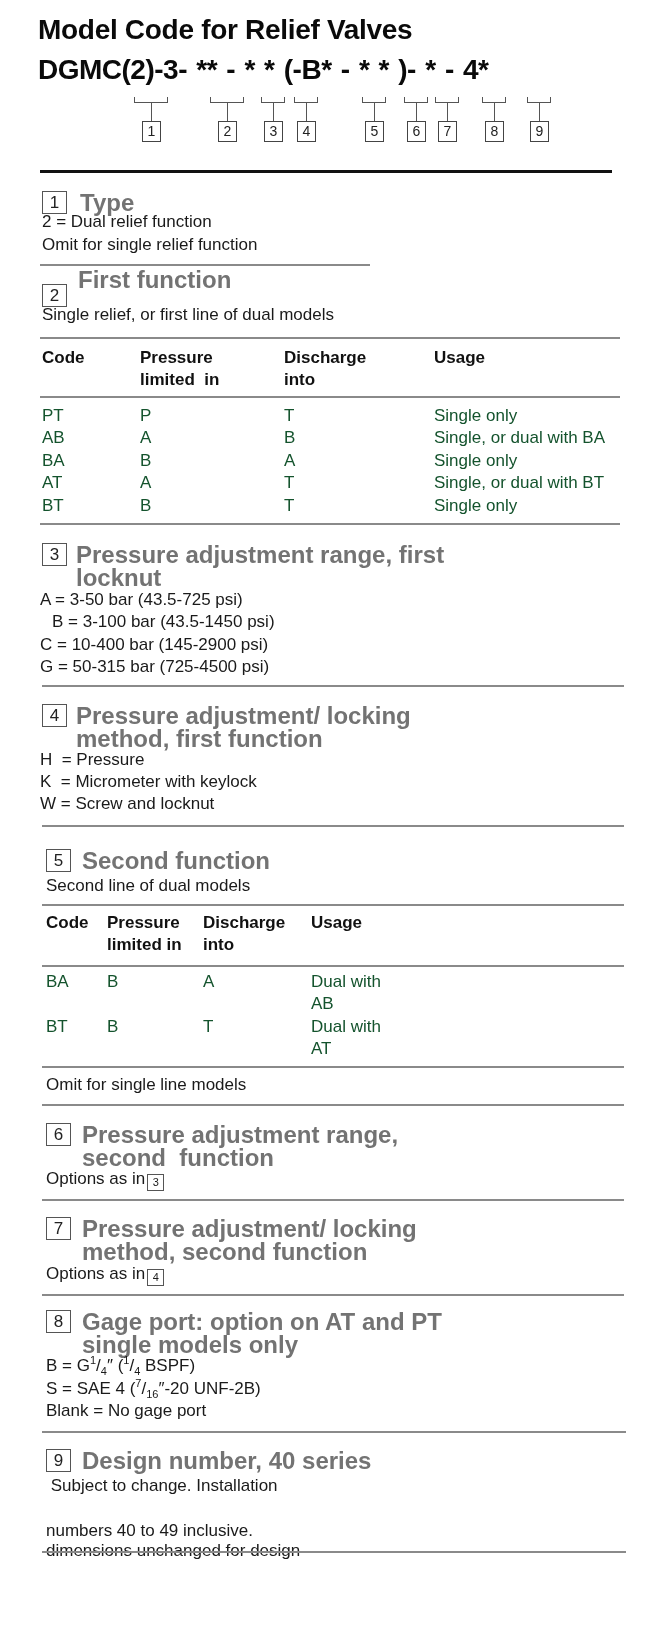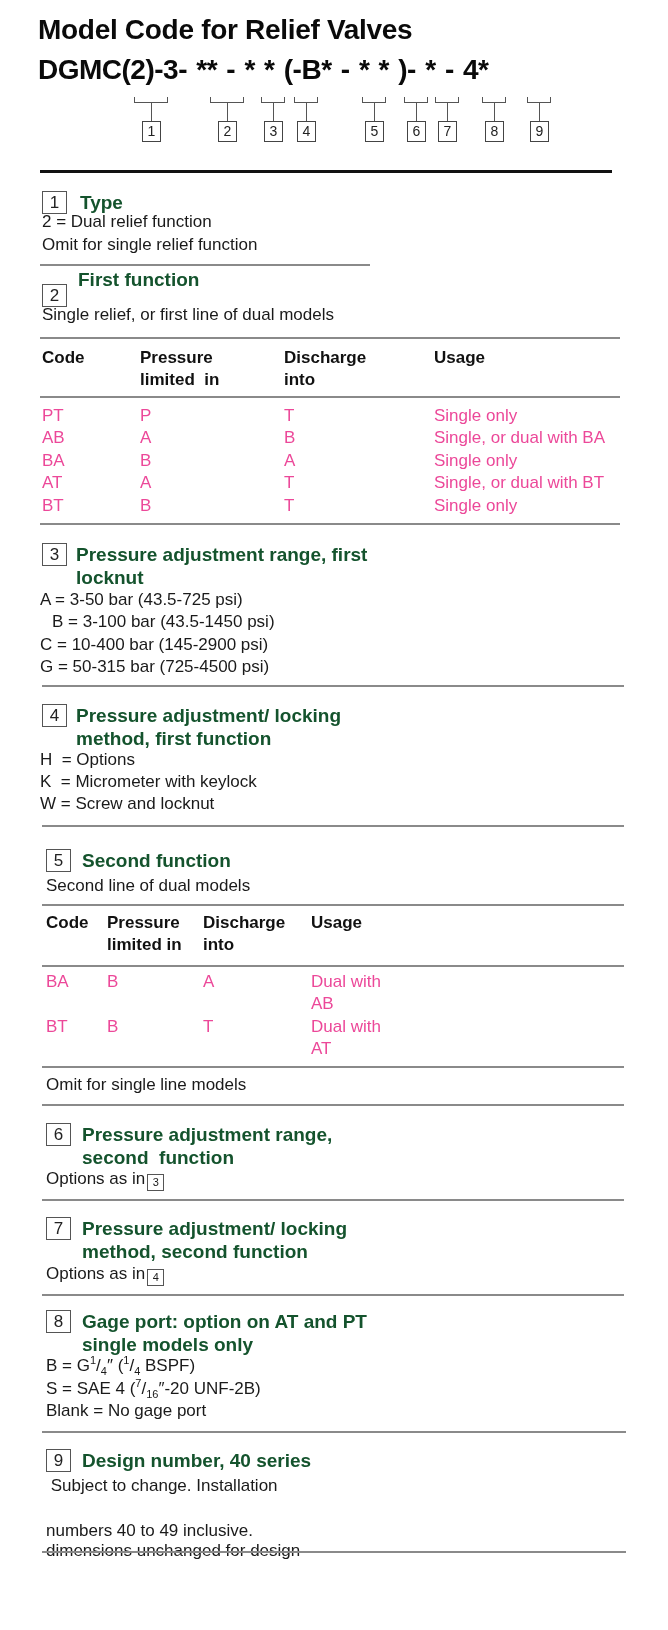--- a/index.html
+++ b/index.html
@@ -9,24 +9,24 @@
   .title { font-size:28px; font-weight:bold; letter-spacing:-0.3px; color:#0a0a0a; }
   .code { font-size:28px; font-weight:bold; letter-spacing:-0.5px; color:#0a0a0a; word-spacing:2px; }
   .brk { position:absolute; height:6px; border:1.4px solid #555; border-top:none; box-sizing:border-box; }
   .stem { position:absolute; width:1.4px; background:#555; }
   .nbox { position:absolute; width:19px; height:21px; border:1.2px solid #444; box-sizing:border-box;
           font-size:14px; text-align:center; line-height:19px; color:#222; background:#fff; }
   .rule { position:absolute; height:2px; background:#8a8a8a; }
   .rule.dark { background:#111; height:2.5px; }
   .secbox { position:absolute; width:25px; height:23px; border:1.3px solid #555; box-sizing:border-box;
             font-size:17px; text-align:center; line-height:21px; color:#222; }
-  .sectitle { font-size:19px; font-weight:bold; color:#14532d; line-height:23px; }
+  .sectitle { font-size:24px; font-weight:bold; color:#737373; line-height:23px; }
   .txt { font-size:17px; color:#1a1a1a; line-height:22.4px; }
   .th { font-size:17px; font-weight:bold; color:#111; line-height:22px; }
-  .td { font-size:17px; color:#ec4899; line-height:22.4px;text-align:center; }
+  .td { font-size:17px; color:#14532d; line-height:22.4px;text-align:center; }
   .minibox { display:inline-block; width:17px; height:17px; border:1.1px solid #555; box-sizing:border-box;
              font-size:11px; line-height:15px; text-align:center; vertical-align:-2px; margin-left:2px; }
   sup, sub { font-size:11px; line-height:0; }
 </style>
 </head>
 <body>
 
 <div class="abs title" style="left:38px;top:14px;">Model Code for Relief Valves</div>
 <div class="abs code" style="left:38px;top:54px;">DGMC(2)-3- ** - *  * (-B* - *  * )- * - 4*</div>
 
@@ -133,21 +133,21 @@
   <div class="abs txt" style="left:40px;top:611px;margin-left:12px;">B = 3-100 bar (43.5-1450 psi)</div>
   <div class="abs txt" style="left:40px;top:634px;">C = 10-400 bar (145-2900 psi)</div>
   <div class="abs txt" style="left:40px;top:656px;">G = 50-315 bar (725-4500 psi)</div>
   <div class="rule" style="left:42px;top:685px;width:582px;"></div>
 </div>
 
 <div>
   <div class="secbox" style="left:42px;top:704px;">4</div>
   <div class="abs sectitle" style="left:76px;top:704px;">Pressure adjustment/ locking</div>
   <div class="abs sectitle" style="left:76px;top:727px;">method, first function</div>
-  <div class="abs txt" style="left:40px;top:749px;white-space:pre;">H  = Options</div>
+  <div class="abs txt" style="left:40px;top:749px;white-space:pre;">H  = Pressure</div>
   <div class="abs txt" style="left:40px;top:771px;white-space:pre;">K  = Micrometer with keylock</div>
   <div class="abs txt" style="left:40px;top:793px;">W = Screw and locknut</div>
   <div class="rule" style="left:42px;top:825px;width:582px;"></div>
 </div>
 
 <div>
   <div class="secbox" style="left:46px;top:849px;">5</div>
   <div class="abs sectitle" style="left:82px;top:849px;">Second function</div>
   <div class="abs txt" style="left:46px;top:875px;">Second line of dual models</div>
   <div class="rule" style="left:42px;top:904px;width:582px;"></div>

